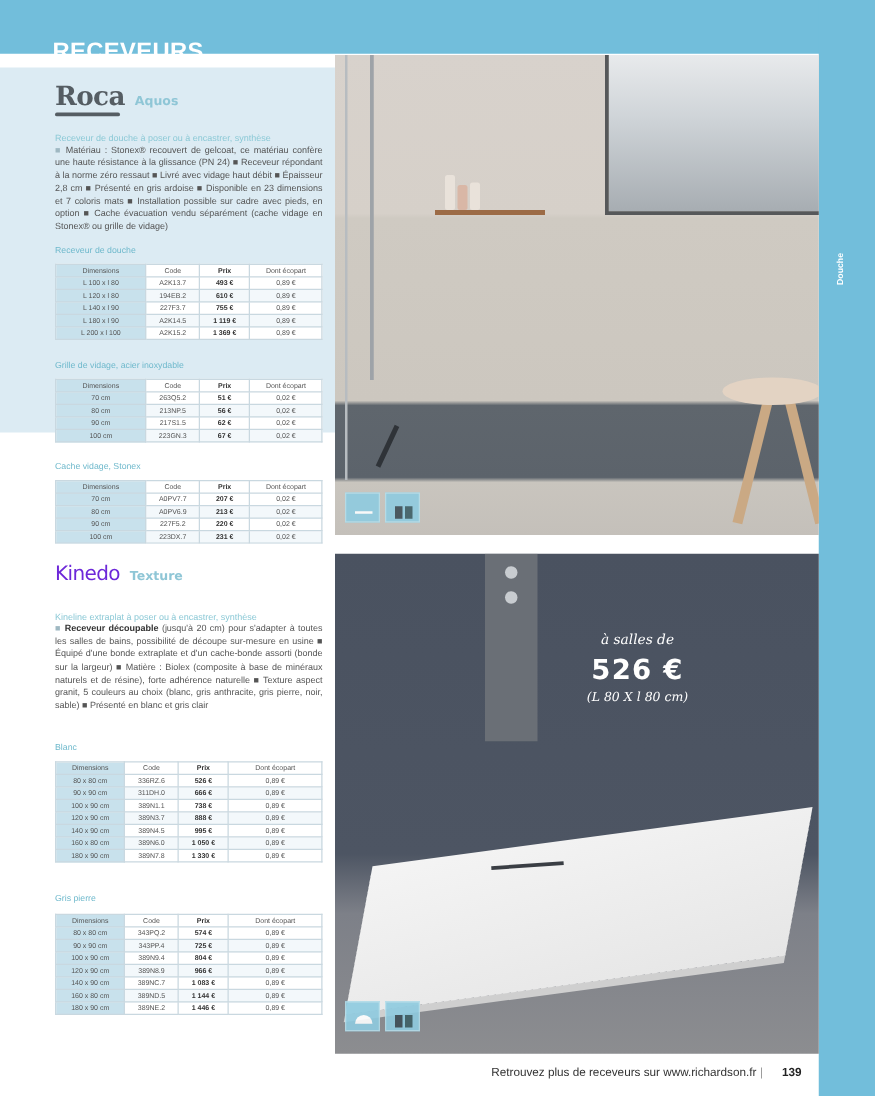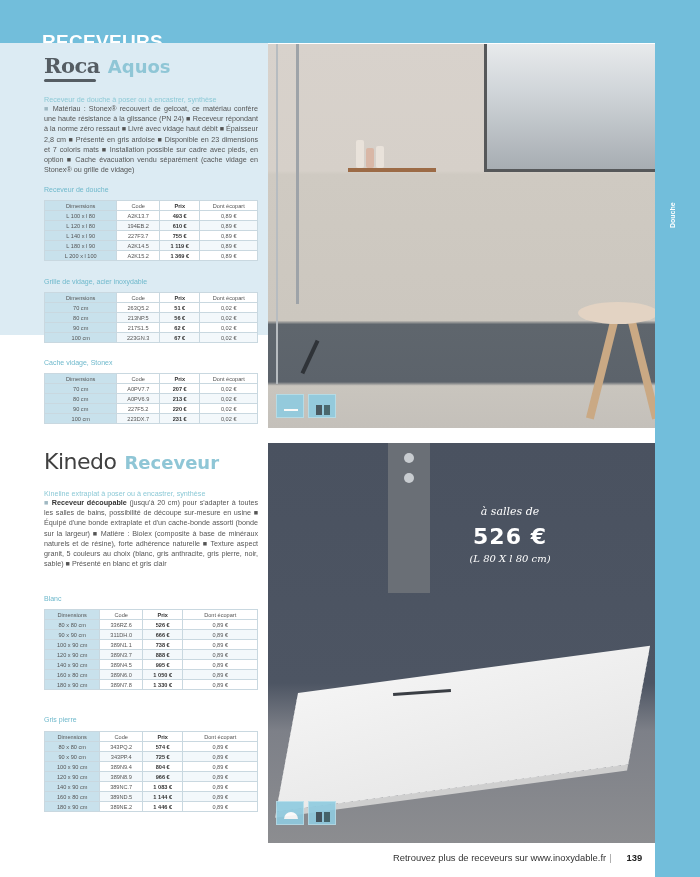--- a/index.html
+++ b/index.html
@@ -2,28 +2,28 @@
 <html><head>
 <meta charset="utf-8">
 <style>
   * { box-sizing: border-box; margin: 0; padding: 0; }
   body { width: 700px; height: 877px; background: #ffffff; font-family: "Liberation Sans", sans-serif; color: #3a3a3a; position: relative; overflow: hidden; }
   .header { position: absolute; left: 0; top: 0; width: 700px; height: 43px; background: #72bedb; }
   .header-title { position: absolute; left: 42px; top: 11px; font-size: 19px; font-weight: bold; color: #ffffff; letter-spacing: 0.3px; font-family: "Liberation Sans", sans-serif; margin-top: 20px; }
   .side-strip { position: absolute; left: 655px; top: 0; width: 45px; height: 877px; background: #72bedb; }
   .side-label { position: absolute; left: 669px; top: 228px; transform: rotate(-90deg); transform-origin: left top; font-size: 7px; color: #ffffff; font-weight: bold; white-space: nowrap; }
 
-  .panel-top { position: absolute; left: 0; top: 43px; width: 268px; height: 292px; background: #dcebf3; }
+  .panel-top { position: absolute; left: 0; top: 54px; width: 268px; height: 292px; background: #dcebf3; }
   .panel-bottom { position: absolute; left: 30px; top: 435px; width: 238px; height: 400px; background: #ffffff; }
 
   .brand { position: absolute; display: flex; align-items: baseline; gap: 8px; }
   .brand-logo-roca { font-family: "DejaVu Serif", serif; font-size: 21px; font-weight: bold; color: #555d63; position: relative; letter-spacing: -0.5px; }
   .brand-logo-roca::after { content: ""; position: absolute; left: 0; bottom: -4px; width: 52px; height: 3px; background: #555d63; border-radius: 2px; }
-  .brand-logo-kinedo { font-family: "DejaVu Sans", sans-serif; font-size: 22px; font-weight: normal; color: #404040; letter-spacing: -0.5px; }
-  .brand-model { font-size: 18px; font-weight: bold; color: #8fc6d6; font-family: "DejaVu Sans", sans-serif; }
+  .brand-logo-kinedo { font-family: "DejaVu Sans", sans-serif; font-size: 16px; font-weight: normal; color: #6d28d9; letter-spacing: -0.5px; }
+  .brand-model { font-size: 10px; font-weight: bold; color: #8fc6d6; font-family: "DejaVu Sans", sans-serif; }
 
   .subtitle { position: absolute; font-size: 7.2px; color: #8cc9d6; }
   .desc { position: absolute; font-size: 7.2px; line-height: 10.2px; color: #555; text-align: justify; }
   .desc b { color: #333; }
   .bullet { color: #9fb8c2; }
 
   .tbl-label { position: absolute; font-size: 7px; color: #6fb9cc; }
   table.spec { position: absolute; border-collapse: collapse; font-size: 5.6px; color: #555; background: #ffffff; }
   table.spec th, table.spec td { border: 1px solid #c9d8e0; text-align: center; height: 10px; padding: 0 2px; font-weight: normal; }
   table.spec th { background: #ffffff; }
@@ -219,21 +219,21 @@
   </div>
   <div class="badge" style="left:40px; top:350px;">
     <div class="badge-dark-glyph"></div>
     <div class="badge-dark-glyph2"></div>
   </div>
 </div>
 
 <div class="panel-bottom">
   <div class="brand" style="left:14px; top:14px;">
     <span class="brand-logo-kinedo">Kinedo</span>
-    <span class="brand-model">Receveur</span>
+    <span class="brand-model">Texture</span>
   </div>
   <div class="subtitle" style="left:14px; top:54px;">Kineline extraplat à poser ou à encastrer, synthèse</div>
   <div class="desc" style="left:14px; top:63px; width:214px;"><span class="bullet">■ </span><b>Receveur découpable</b><span> (jusqu'à 20 cm) pour s'adapter à toutes les salles de bains, possibilité de découpe sur-mesure en usine ■ Équipé d'une bonde extraplate et d'un cache-bonde assorti (bonde sur la largeur) ■ Matière : Biolex (composite à base de minéraux naturels et de résine), forte adhérence naturelle ■ Texture aspect granit, 5 couleurs au choix (blanc, gris anthracite, gris pierre, noir, sable) ■ Présenté en blanc et gris clair</span></div>
 
   <div class="tbl-label" style="left:14px; top:160px;">Blanc</div>
   <table class="spec" style="left:14px; top:174px; width:214px;">
     <thead>
         <tr>
       <th style="width:26%">Dimensions</th>
       <th style="width:20%">Code</th>
@@ -360,14 +360,14 @@
   </div>
 </div>
 
 <div class="promo">
   <div class="promo-from">à salles de</div>
   <div class="promo-price">526 €</div>
   <div class="promo-size">(L 80 X l 80 cm)</div>
 </div>
 
 <div class="footer">
-  <span>Retrouvez plus de receveurs sur www.inoxydable.fr</span><span class="sep">|</span><span class="page">139</span>
+  <span>Retrouvez plus de receveurs sur www.richardson.fr</span><span class="sep">|</span><span class="page">139</span>
 </div>
 
 </body></html>

